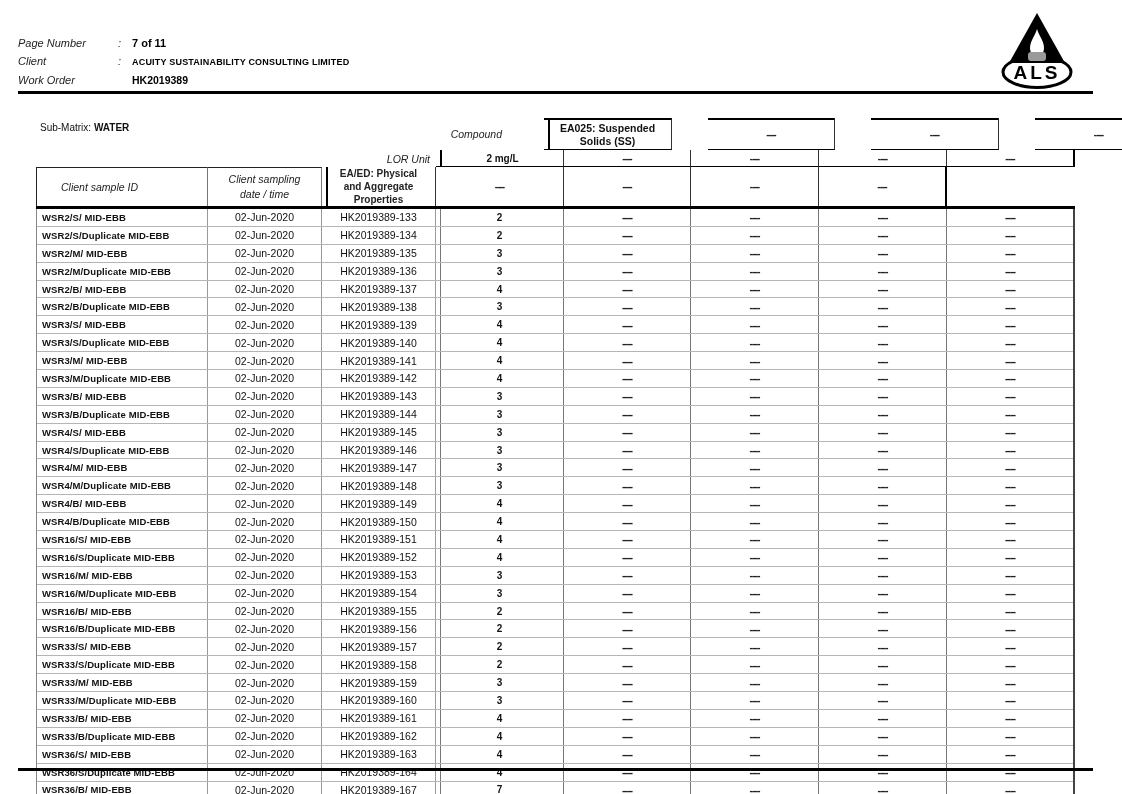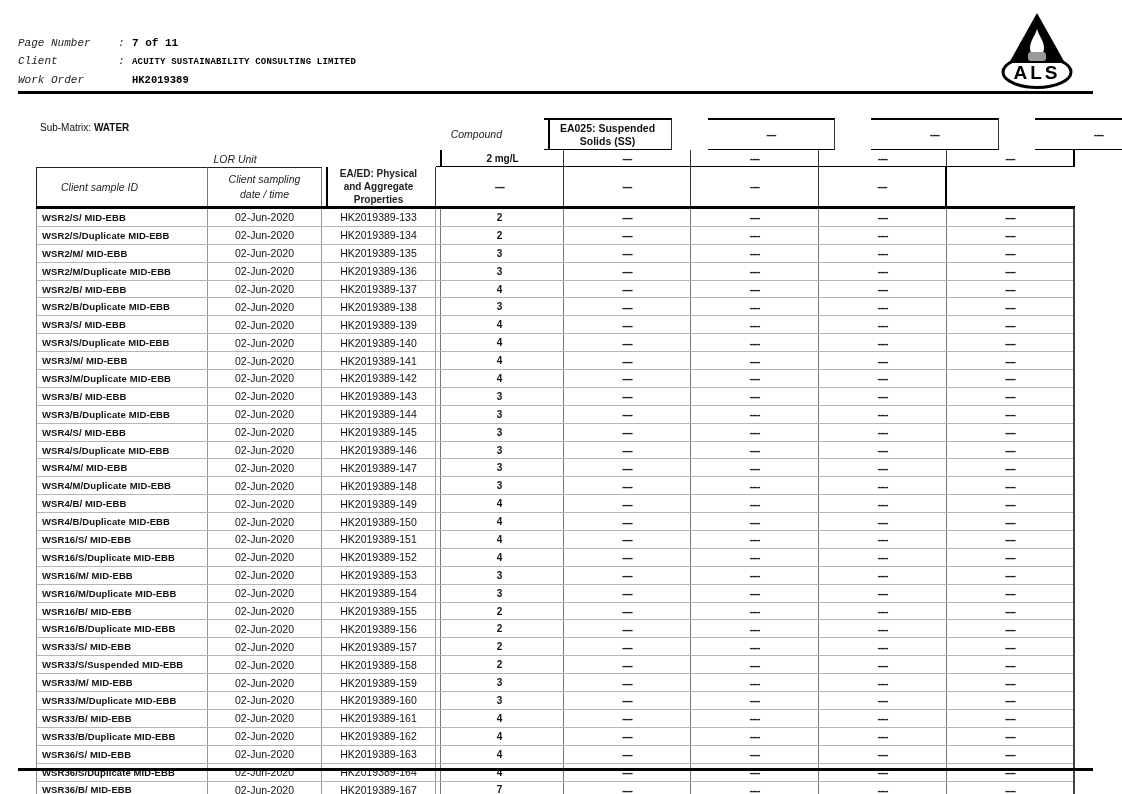--- a/index.html
+++ b/index.html
@@ -2,41 +2,41 @@
 <html><head>
 <meta charset="utf-8">
 <style>
   html,body{margin:0;padding:0;background:#e8e8e8;}
   .page{
     position:relative;width:1122px;height:794px;background:#ffffff;
     font-family:"Liberation Sans", sans-serif;color:#111;overflow:hidden;
   }
   
   .doc-header{position:absolute;left:18px;top:34px;width:700px;}
-  .hfield{display:grid;grid-template-columns:100px 14px auto;align-items:baseline;line-height:18px;font-family:Liberation Mono, monospace;}
+  .hfield{display:grid;grid-template-columns:100px 14px auto;align-items:baseline;line-height:18px;}
   .hlbl{font-style:italic;font-size:11px;color:#222;}
   .hsep{font-style:italic;font-size:11px;color:#222;}
   .hval{font-weight:bold;font-size:11px;color:#000;}
   .hval.small{font-size:9px;letter-spacing:0.2px;}
   .hval.mono{font-size:10.5px;}
   .rule{position:absolute;left:18px;width:1075px;height:3px;background:#000;}
   .top-rule{top:91px;}
   .bottom-rule{top:768px;}
   .logo{position:absolute;left:998px;top:8px;width:76px;height:84px;}
   
   .als-table{position:absolute;left:36px;top:118px;width:1039px;}
   .thead{border-bottom:3px solid #000;}
   .thead-row{display:grid;grid-template-columns:172px 114px 114px 128px 127px 128px 128px 128px;}
   .r1{height:32px;gap:36px;}
   .r2{height:17px;}
   .r3{height:39px;}
   .cell{box-sizing:border-box;display:flex;align-items:center;justify-content:center;text-align:center;overflow:hidden;}
   
   .open-left{grid-column:1/4;display:flex;align-items:center;justify-content:space-between;box-sizing:border-box;padding:0 6px 0 4px;}
-  .open-left.rt{justify-content:center;}
+  .open-left.rt{justify-content:flex-end;}
   .submatrix{font-size:10px;align-self:flex-start;margin-top:4px;}
   .submatrix b{font-weight:bold;}
   .ital{font-style:italic;font-size:10.5px;color:#222;}
   
   .vb{box-sizing:border-box;border-right:1px solid #333;}
   .vb.first-row{border-top:2px solid #000;}
   .vb.hsep1{border-bottom:1px solid #000;}
   .vb.last-col{border-right:2px solid #000;}
   .vb-c4{background-image:linear-gradient(#000,#000);background-size:2px 100%;background-position:4px 0;background-repeat:no-repeat;padding-left:6px;font-weight:bold;}
   .method-title{font-weight:bold;font-size:10.5px;line-height:13px;padding:2px 8px;}
@@ -378,21 +378,21 @@
           <div class="cell c1 sample">WSR33/S/ MID-EBB</div>
           <div class="cell c2 date">02-Jun-2020</div>
           <div class="cell c3 labid">HK2019389-157</div>
           <div class="cell c4 result">2</div>
           <div class="cell c5 ddash">----</div>
           <div class="cell c6 ddash">----</div>
           <div class="cell c7 ddash">----</div>
           <div class="cell c8 ddash">----</div>
         </div>
         <div class="data-row">
-          <div class="cell c1 sample">WSR33/S/Suspended MID-EBB</div>
+          <div class="cell c1 sample">WSR33/S/Duplicate MID-EBB</div>
           <div class="cell c2 date">02-Jun-2020</div>
           <div class="cell c3 labid">HK2019389-158</div>
           <div class="cell c4 result">2</div>
           <div class="cell c5 ddash">----</div>
           <div class="cell c6 ddash">----</div>
           <div class="cell c7 ddash">----</div>
           <div class="cell c8 ddash">----</div>
         </div>
         <div class="data-row">
           <div class="cell c1 sample">WSR33/M/ MID-EBB</div>

